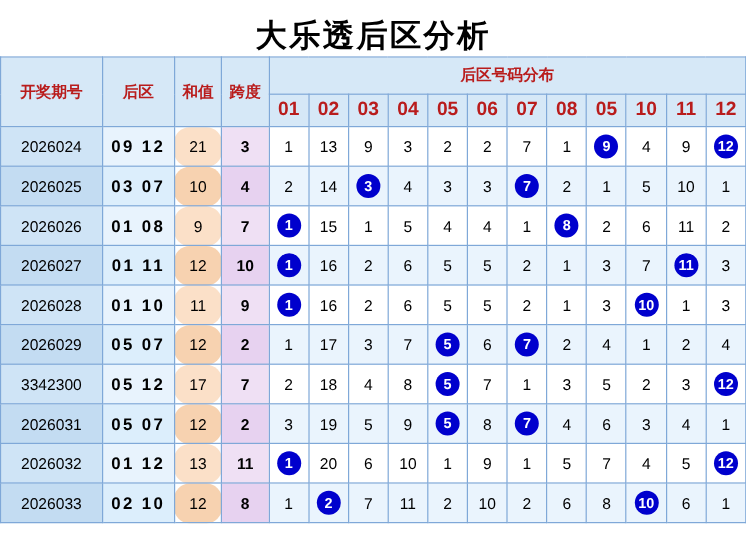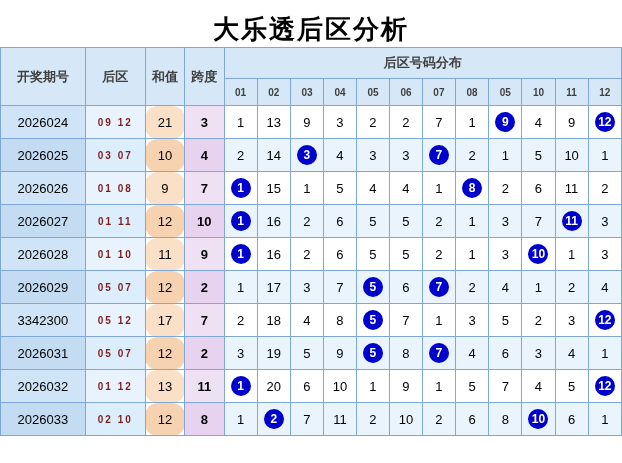--- a/index.html
+++ b/index.html
@@ -28,36 +28,36 @@
     text-align:center;
     vertical-align:middle;
     padding:0;
     height:32px;
     color:#000;
   }
   thead th{
     background:#d6e8f7;
     font-weight:bold;
     font-size:13px;
-    color:#404040;
+    color:#b91c1c;
   }
   th.sub{
-    font-size:10px;
+    font-size:16px;
     height:26px;
   }
   th.grp{height:30px;}
   
   .c-period{width:86px;}
   .c-back{width:62px;}
   .c-sum{width:40px;}
   .c-span{width:40px;}
   .c-num{width:33px;}
 
   td.period{background:#cfe4f6;font-size:13px;}
-  td.back{background:#e8f3fd;color:#7f1d1d;font-weight:bold;letter-spacing:2px;font-size:10px;}
+  td.back{background:#e8f3fd;color:#000000;font-weight:bold;letter-spacing:2px;font-size:14px;}
   td.sum{background:#fbe0c8;font-weight:normal;border-radius:13px;}
   td.span{background:#efe0f4;font-weight:bold;}
   td.cell{background:#ffffff;font-size:13px;}
   tr.alt td.cell{background:#eaf4fd;}
   tr.alt td.period{background:#c3dcf2;}
   tr.alt td.back{background:#dceefc;margin-top:32px;}
   tr.alt td.sum{background:#f7d2b0;}
   tr.alt td.span{background:#e7d2f0;}
 
   .ball{

